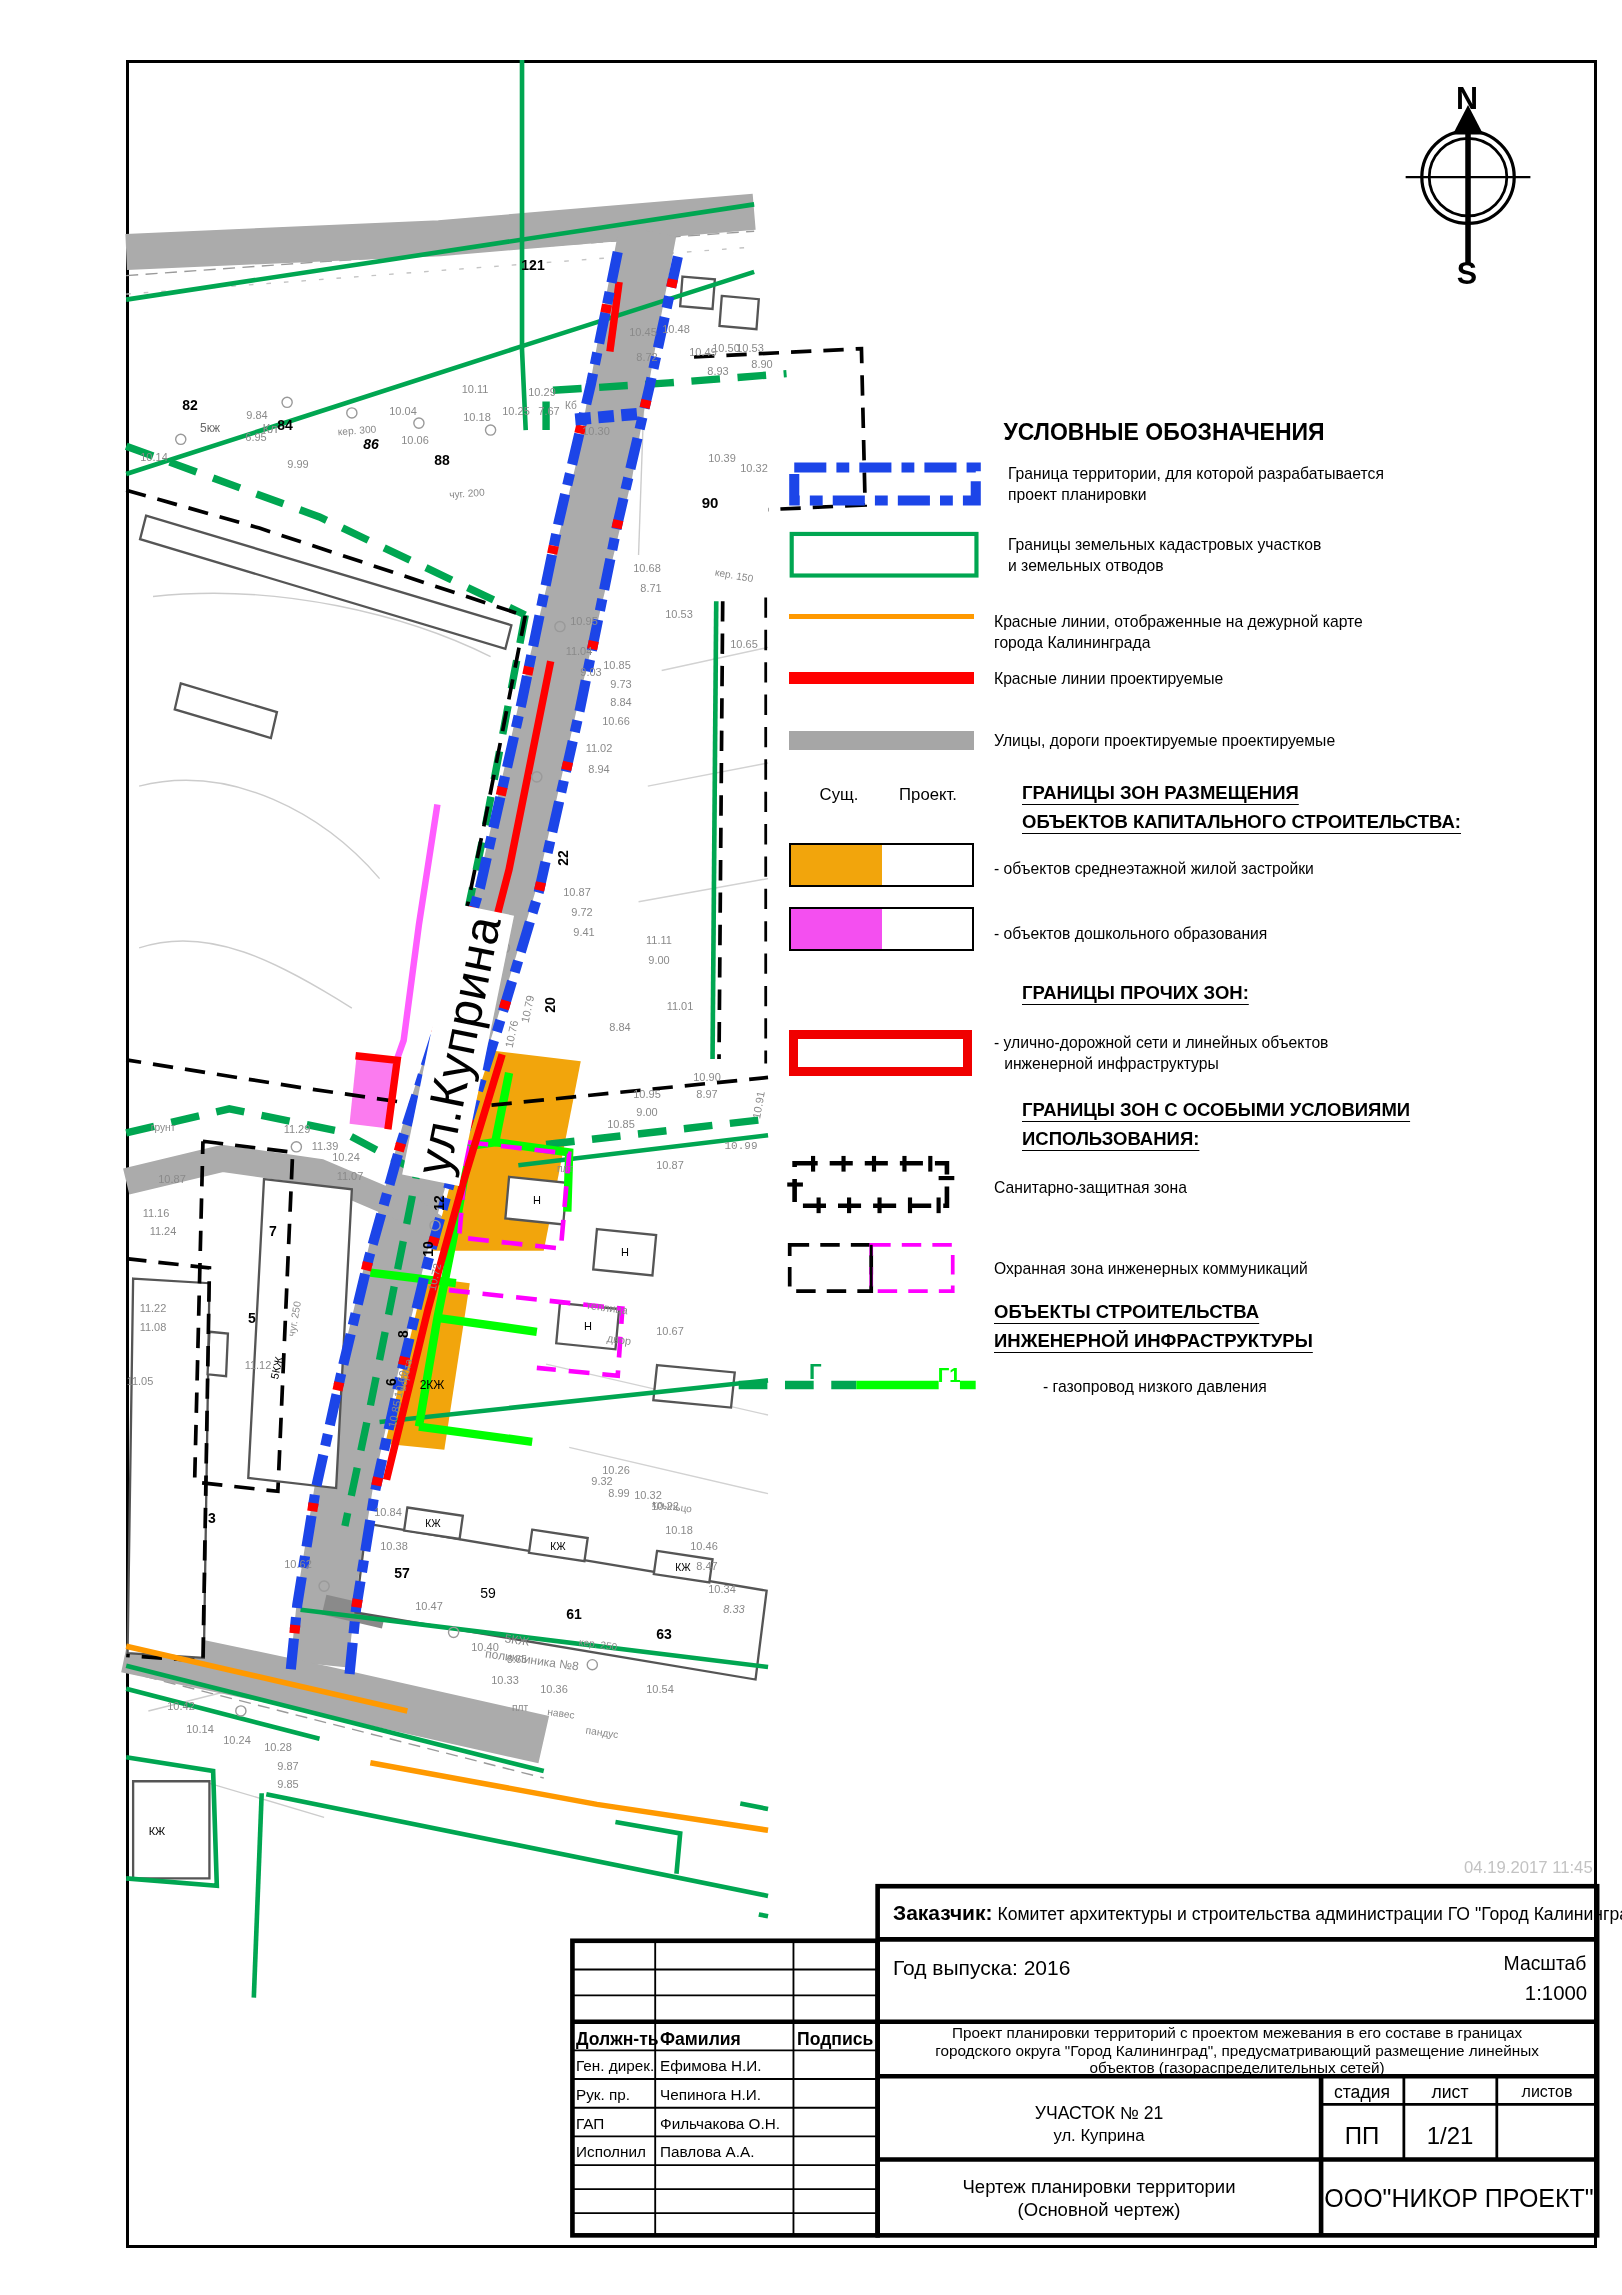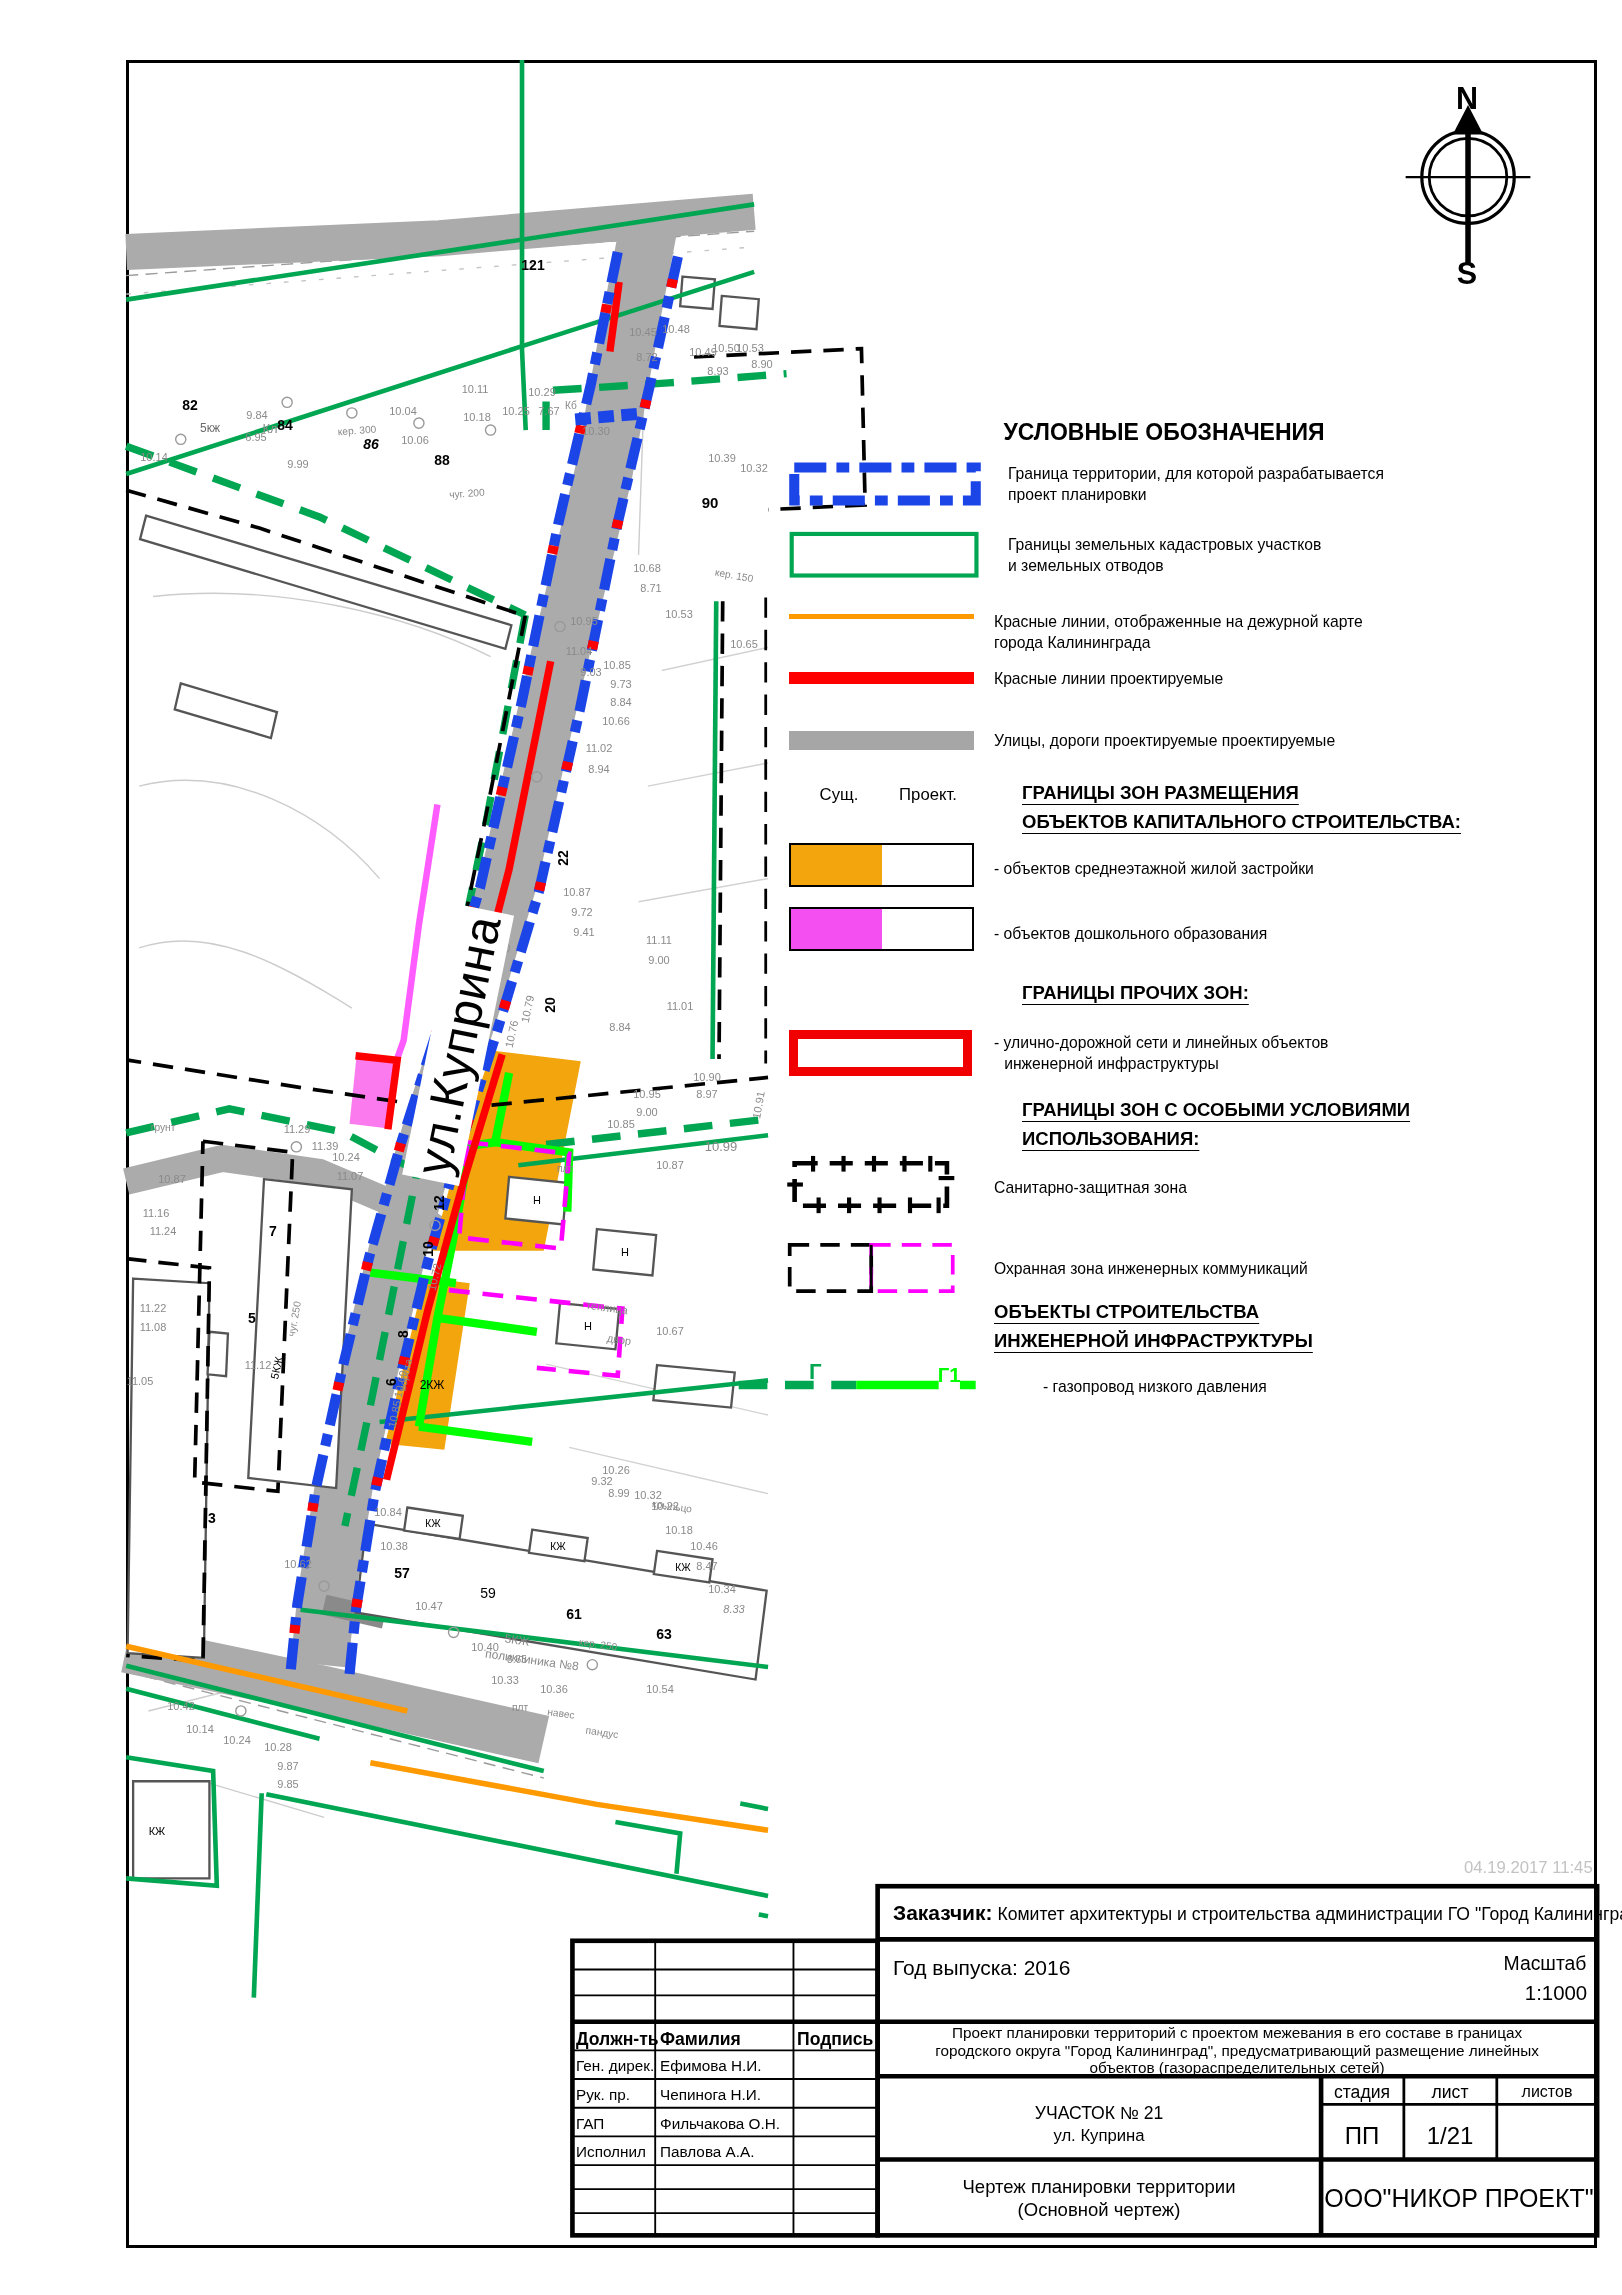--- a/index.html
+++ b/index.html
@@ -277,21 +277,21 @@
     <span class="lbl" style="left: 656px; top: 1006px; font-size: 11px; color: rgb(138, 138, 138); transform: translate(-50%, -50%) rotate(0deg); margin-left: 24px;">11.01</span>
     <span class="lbl" style="left: 620px; top: 1027px; font-size: 11px; color: rgb(138, 138, 138); transform: translate(-50%, -50%) rotate(0deg);">8.84</span>
     <span class="lbl" style="left: 483px; top: 985px; font-size: 11px; color: rgb(138, 138, 138); transform: translate(-50%, -50%) rotate(0deg);">10.78</span>
     <span class="lbl" style="left: 528px; top: 1009px; font-size: 11px; color: rgb(138, 138, 138); transform: translate(-50%, -50%) rotate(-78deg);">10.79</span>
     <span class="lbl" style="left: 512px; top: 1034px; font-size: 11px; color: rgb(138, 138, 138); transform: translate(-50%, -50%) rotate(-78deg);">10.76</span>
     <span class="lbl" style="left: 707px; top: 1077px; font-size: 11px; color: rgb(138, 138, 138); transform: translate(-50%, -50%) rotate(0deg);">10.90</span>
     <span class="lbl" style="left: 707px; top: 1094px; font-size: 11px; color: rgb(138, 138, 138); transform: translate(-50%, -50%) rotate(0deg);">8.97</span>
     <span class="lbl" style="left: 647px; top: 1094px; font-size: 11px; color: rgb(138, 138, 138); transform: translate(-50%, -50%) rotate(0deg);">10.95</span>
     <span class="lbl" style="left: 647px; top: 1112px; font-size: 11px; color: rgb(138, 138, 138); transform: translate(-50%, -50%) rotate(0deg);">9.00</span>
     <span class="lbl" style="left: 621px; top: 1124px; font-size: 11px; color: rgb(138, 138, 138); transform: translate(-50%, -50%) rotate(0deg);">10.85</span>
-    <span class="lbl" style="left: 721px; top: 1146px; font-size: 13px; color: rgb(138, 138, 138); transform: translate(-50%, -50%) rotate(0deg);">10.99</span>
+    <span class="lbl" style="left: 741px; top: 1146px; font-size: 11px; color: rgb(138, 138, 138); transform: translate(-50%, -50%) rotate(0deg); font-family: Liberation Mono, monospace;">10.99</span>
     <span class="lbl" style="left: 670px; top: 1165px; font-size: 11px; color: rgb(138, 138, 138); transform: translate(-50%, -50%) rotate(0deg);">10.87</span>
     <span class="lbl" style="left: 759px; top: 1105px; font-size: 11px; color: rgb(138, 138, 138); transform: translate(-50%, -50%) rotate(-80deg);">10.91</span>
     <span class="lbl" style="left: 670px; top: 1331px; font-size: 11px; color: rgb(138, 138, 138); transform: translate(-50%, -50%) rotate(0deg);">10.67</span>
     <span class="lbl" style="left: 297px; top: 1129px; font-size: 11px; color: rgb(138, 138, 138); transform: translate(-50%, -50%) rotate(0deg);">11.29</span>
     <span class="lbl" style="left: 325px; top: 1146px; font-size: 11px; color: rgb(138, 138, 138); transform: translate(-50%, -50%) rotate(0deg);">11.39</span>
     <span class="lbl" style="left: 346px; top: 1157px; font-size: 11px; color: rgb(138, 138, 138); transform: translate(-50%, -50%) rotate(0deg);">10.24</span>
     <span class="lbl" style="left: 350px; top: 1176px; font-size: 11px; color: rgb(138, 138, 138); transform: translate(-50%, -50%) rotate(0deg);">11.07</span>
     <span class="lbl" style="left: 172px; top: 1179px; font-size: 11px; color: rgb(138, 138, 138); transform: translate(-50%, -50%) rotate(0deg);">10.87</span>
     <span class="lbl" style="left: 156px; top: 1213px; font-size: 11px; color: rgb(138, 138, 138); transform: translate(-50%, -50%) rotate(0deg);">11.16</span>
     <span class="lbl" style="left: 163px; top: 1231px; font-size: 11px; color: rgb(138, 138, 138); transform: translate(-50%, -50%) rotate(0deg);">11.24</span>

